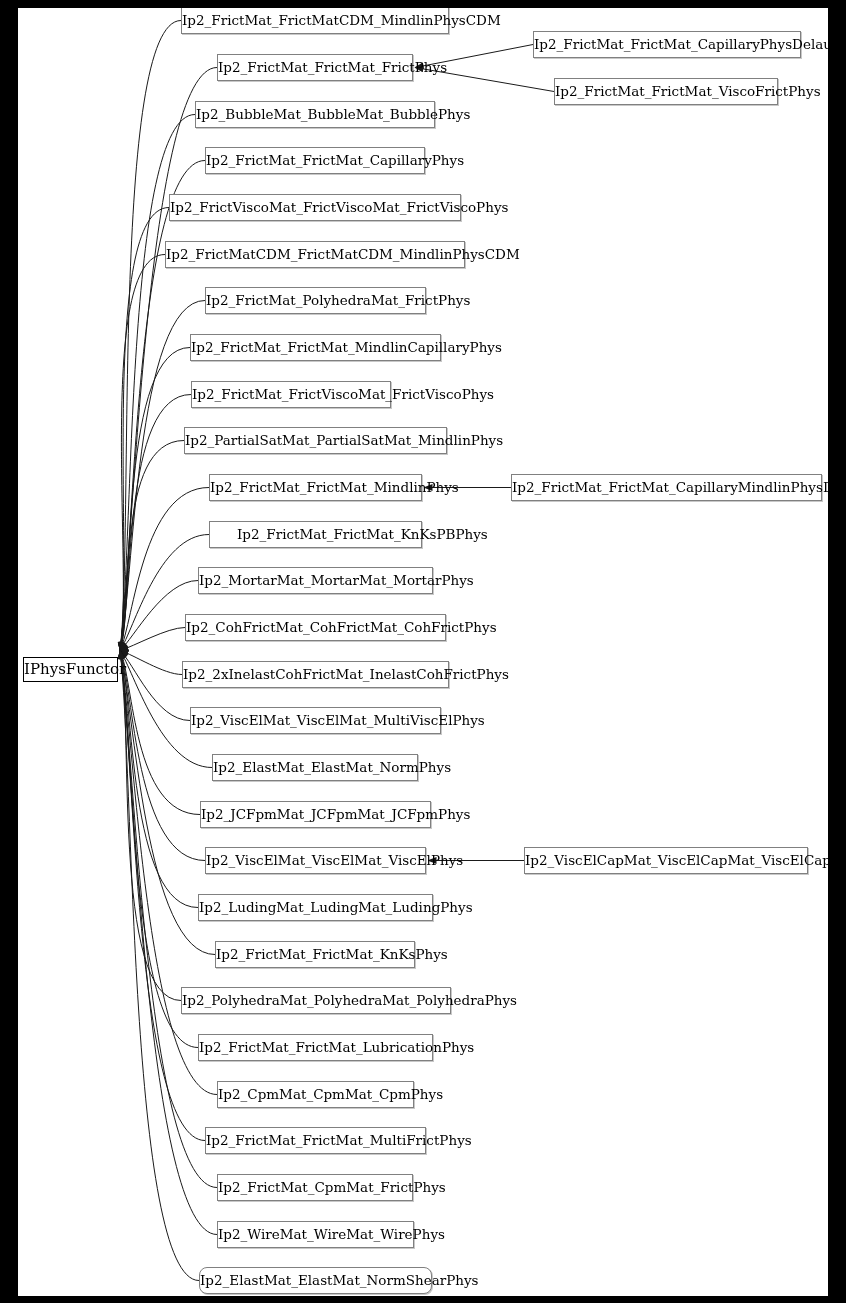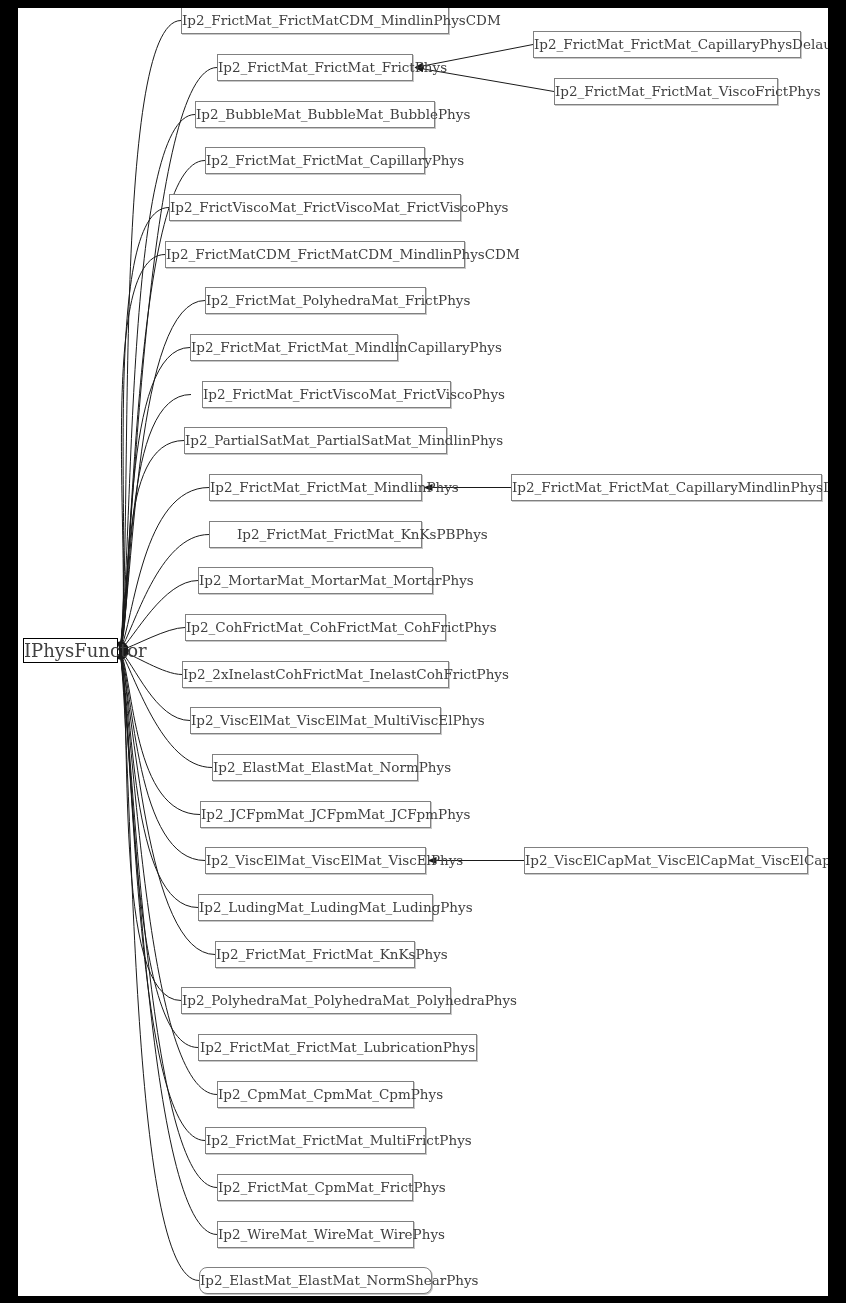--- a/index.html
+++ b/index.html
@@ -27,27 +27,28 @@
     position:absolute;
     box-sizing:border-box;
     background:#ffffff;
     border:1px solid #808080;
     box-shadow:1px 1px 0 0 #c8c8c8;
     height:27px;
     line-height:25px;
     text-align:center;
     white-space:nowrap;
     font-size:13.5px;
-    color:#404040;
+    color:#000000;
     letter-spacing:0px;
   }
   .node.root{
     border:1px solid #000000;
     box-shadow:none;
-    font-size:18px;
+    font-size:15px;
+    margin-top:19px;
   }
 </style>
 </head>
 <body>
 
 <div id="frame">
   <div id="canvas">
 
     <svg id="edges" xmlns="http://www.w3.org/2000/svg" viewBox="0 0 810 1288">
       <defs>
@@ -98,36 +99,36 @@
     </div>
 
     <div id="l1-nodes">
         <div class="node" style="left: 163px; top: -1px; width: 268px;"><span>Ip2_FrictMat_FrictMatCDM_MindlinPhysCDM</span></div>
         <div class="node" style="left: 199px; top: 46px; width: 196px;"><span>Ip2_FrictMat_FrictMat_FrictPhys</span></div>
         <div class="node" style="left: 177px; top: 93px; width: 240px;"><span>Ip2_BubbleMat_BubbleMat_BubblePhys</span></div>
         <div class="node" style="left: 187px; top: 139px; width: 220px;"><span>Ip2_FrictMat_FrictMat_CapillaryPhys</span></div>
         <div class="node" style="left: 151px; top: 186px; width: 292px;"><span>Ip2_FrictViscoMat_FrictViscoMat_FrictViscoPhys</span></div>
         <div class="node" style="left: 147px; top: 233px; width: 300px;"><span>Ip2_FrictMatCDM_FrictMatCDM_MindlinPhysCDM</span></div>
         <div class="node" style="left: 187px; top: 279px; width: 221px;"><span>Ip2_FrictMat_PolyhedraMat_FrictPhys</span></div>
-        <div class="node" style="left: 172px; top: 326px; width: 208px;"><span>Ip2_FrictMat_FrictMat_MindlinCapillaryPhys</span></div>
-        <div class="node" style="left: 184px; top: 373px; width: 249px;"><span>Ip2_FrictMat_FrictViscoMat_FrictViscoPhys</span></div>
+        <div class="node" style="left: 172px; top: 326px; width: 251px;"><span>Ip2_FrictMat_FrictMat_MindlinCapillaryPhys</span></div>
+        <div class="node" style="left: 173px; top: 373px; width: 200px;"><span>Ip2_FrictMat_FrictViscoMat_FrictViscoPhys</span></div>
         <div class="node" style="left: 166px; top: 419px; width: 263px;"><span>Ip2_PartialSatMat_PartialSatMat_MindlinPhys</span></div>
         <div class="node" style="left: 191px; top: 466px; width: 213px;"><span>Ip2_FrictMat_FrictMat_MindlinPhys</span></div>
         <div class="node" style="left: 191px; top: 513px; width: 213px; padding-left: 27px;"><span>Ip2_FrictMat_FrictMat_KnKsPBPhys</span></div>
         <div class="node" style="left: 180px; top: 559px; width: 235px;"><span>Ip2_MortarMat_MortarMat_MortarPhys</span></div>
         <div class="node" style="left: 167px; top: 606px; width: 261px;"><span>Ip2_CohFrictMat_CohFrictMat_CohFrictPhys</span></div>
         <div class="node" style="left: 164px; top: 653px; width: 267px;"><span>Ip2_2xInelastCohFrictMat_InelastCohFrictPhys</span></div>
         <div class="node" style="left: 172px; top: 699px; width: 251px;"><span>Ip2_ViscElMat_ViscElMat_MultiViscElPhys</span></div>
         <div class="node" style="left: 194px; top: 746px; width: 206px;"><span>Ip2_ElastMat_ElastMat_NormPhys</span></div>
         <div class="node" style="left: 182px; top: 793px; width: 231px;"><span>Ip2_JCFpmMat_JCFpmMat_JCFpmPhys</span></div>
         <div class="node" style="left: 187px; top: 839px; width: 221px;"><span>Ip2_ViscElMat_ViscElMat_ViscElPhys</span></div>
         <div class="node" style="left: 180px; top: 886px; width: 235px;"><span>Ip2_LudingMat_LudingMat_LudingPhys</span></div>
         <div class="node" style="left: 197px; top: 933px; width: 200px;"><span>Ip2_FrictMat_FrictMat_KnKsPhys</span></div>
         <div class="node" style="left: 163px; top: 979px; width: 270px;"><span>Ip2_PolyhedraMat_PolyhedraMat_PolyhedraPhys</span></div>
-        <div class="node" style="left: 180px; top: 1026px; width: 279px;"><span>Ip2_FrictMat_FrictMat_LubricationPhys</span></div>
+        <div class="node" style="left: 180px; top: 1026px; width: 235px;"><span>Ip2_FrictMat_FrictMat_LubricationPhys</span></div>
         <div class="node" style="left: 199px; top: 1073px; width: 197px;"><span>Ip2_CpmMat_CpmMat_CpmPhys</span></div>
         <div class="node" style="left: 187px; top: 1119px; width: 221px;"><span>Ip2_FrictMat_FrictMat_MultiFrictPhys</span></div>
         <div class="node" style="left: 199px; top: 1166px; width: 196px;"><span>Ip2_FrictMat_CpmMat_FrictPhys</span></div>
         <div class="node" style="left: 199px; top: 1213px; width: 197px;"><span>Ip2_WireMat_WireMat_WirePhys</span></div>
         <div class="node" style="left: 181px; top: 1259px; width: 233px; border-radius: 8px;"><span>Ip2_ElastMat_ElastMat_NormShearPhys</span></div>
       </div>
     <div id="l2-nodes">
         <div class="node" style="left: 515px; top: 23px; width: 268px;"><span>Ip2_FrictMat_FrictMat_CapillaryPhysDelaunay</span></div>
         <div class="node" style="left: 536px; top: 70px; width: 224px;"><span>Ip2_FrictMat_FrictMat_ViscoFrictPhys</span></div>
         <div class="node" style="left: 493px; top: 466px; width: 311px;"><span>Ip2_FrictMat_FrictMat_CapillaryMindlinPhysDelaunay</span></div>

